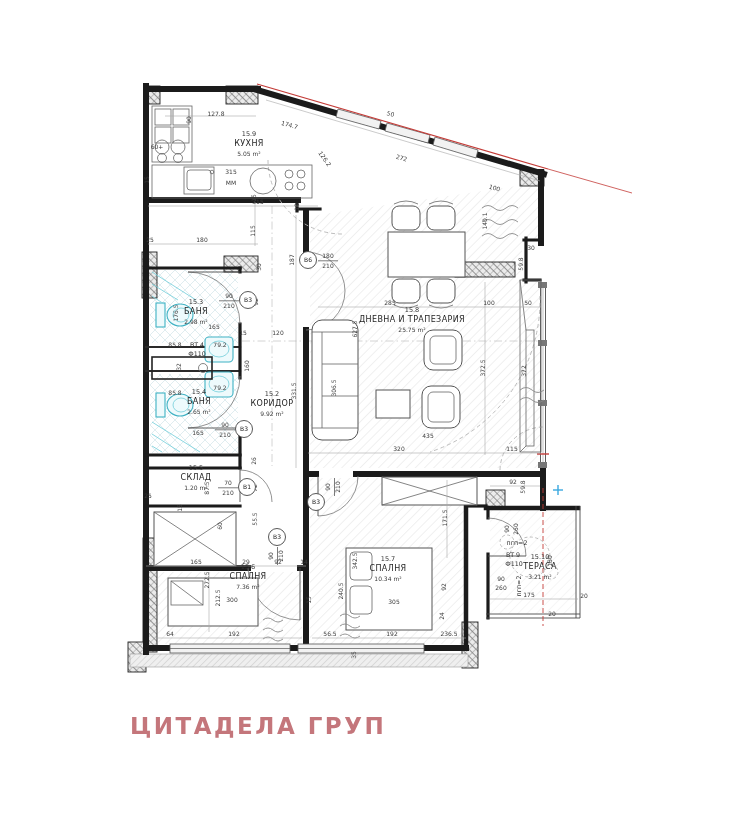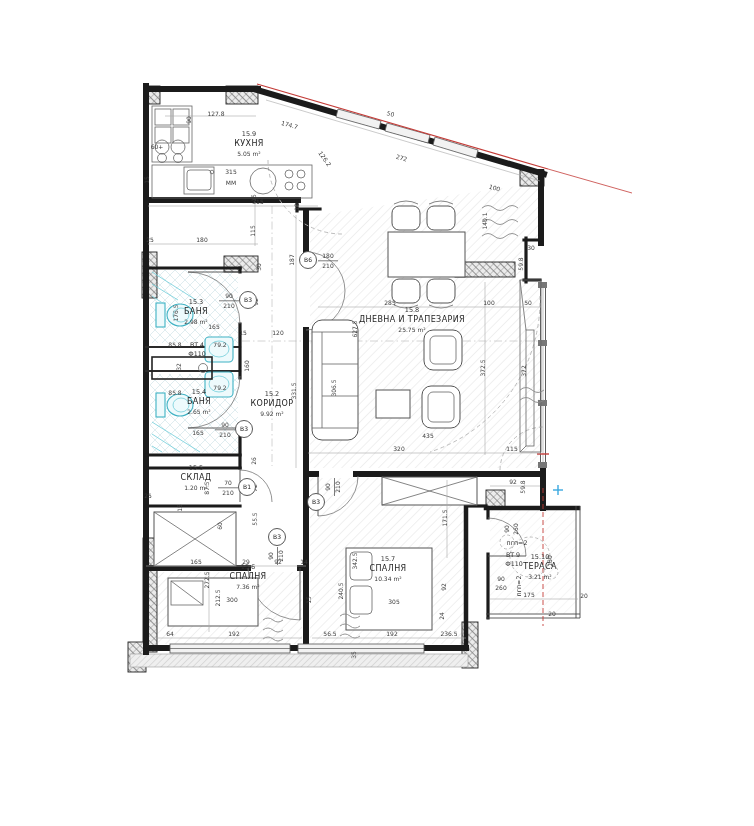--- a/index.html
+++ b/index.html
@@ -417,13 +417,14 @@
         <text x="328" y="267.5" class="dim">210</text>
         <line x1="318" y1="260.8" x2="338" y2="260.8" stroke="#444" stroke-width=".7"></line>
         <circle cx="316" cy="502" r="8.5" fill="#fff" stroke="#444" stroke-width=".9"></circle>
         <text x="316" y="504.3" class="mcode">В3</text>
         <text x="330" y="487" class="dim" transform="rotate(-90 330 487)">90</text>
         <text x="340" y="487" class="dim" transform="rotate(-90 340 487)">210</text>
         <line x1="334.5" y1="478" x2="334.5" y2="496" stroke="#444" stroke-width=".7"></line>
       </g>
 </svg>
 
+<div class="logo" style="color: rgb(196, 118, 123);">ЦИТАДЕЛА ГРУП</div>
 </div>
 
 </body></html>

